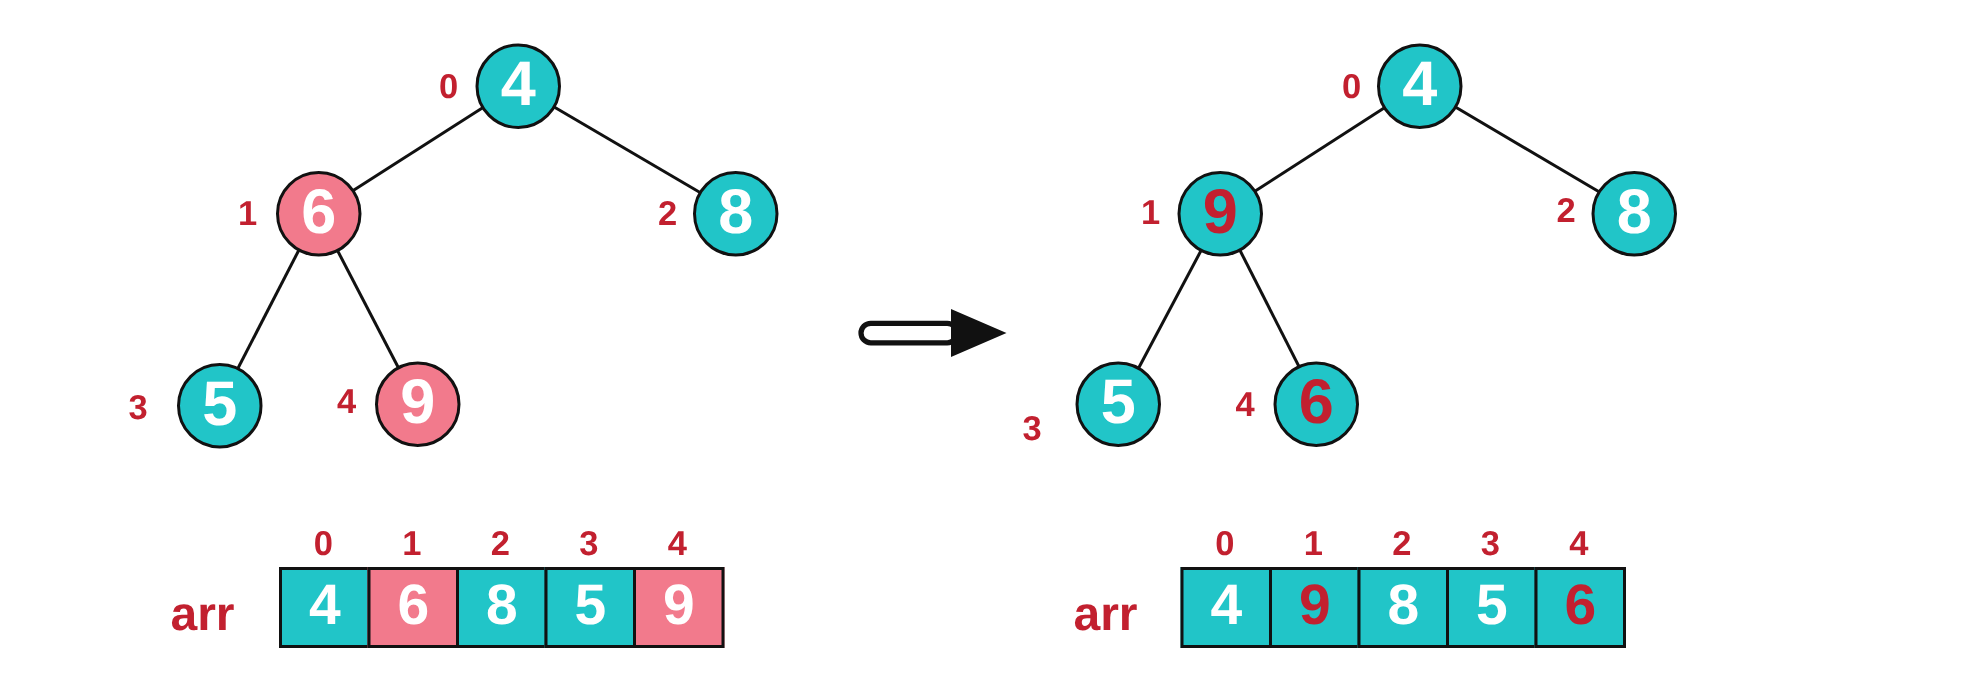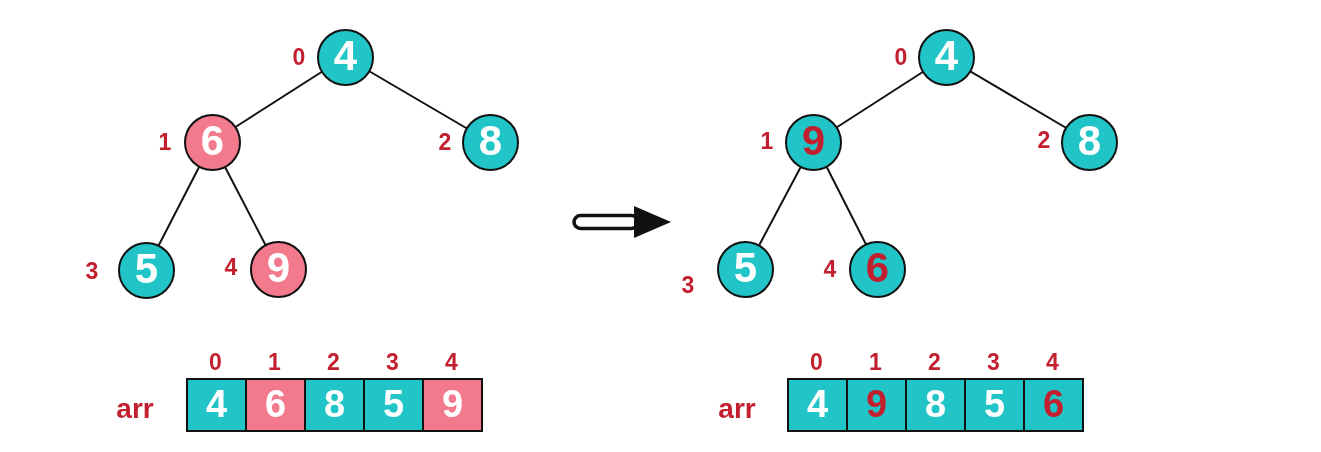--- a/index.html
+++ b/index.html
@@ -46,21 +46,21 @@
     font-weight: bold;
     line-height: 1;
   }
   .arr-label {
     position: absolute;
     width: 62px; height: 32px;
     display: flex;
     align-items: center;
     justify-content: center;
     color: #C2202F;
-    font-size: 28px;
+    font-size: 32px;
     font-weight: bold;
     line-height: 1;
   }
   .arr-indices {
     position: absolute;
     display: flex;
     height: 24px;
   }
   .arr-indices .idx-cell {
     width: 59px;

